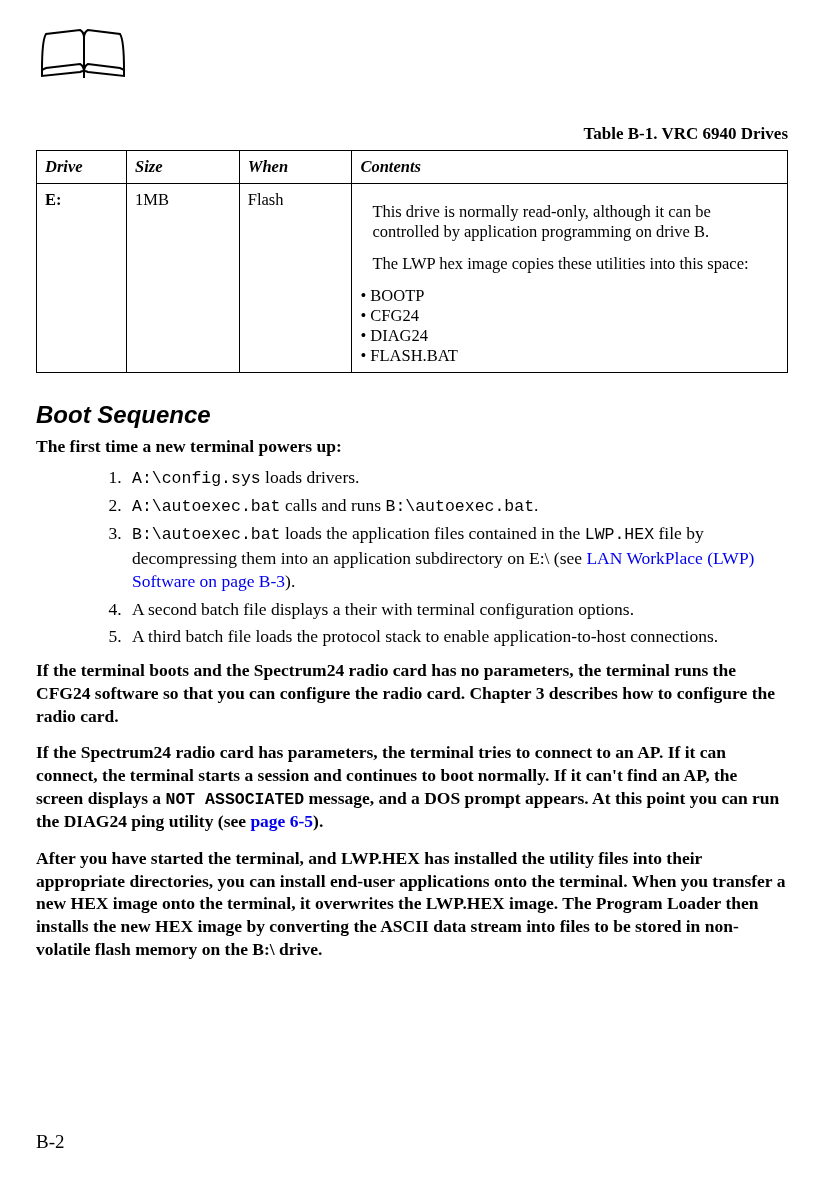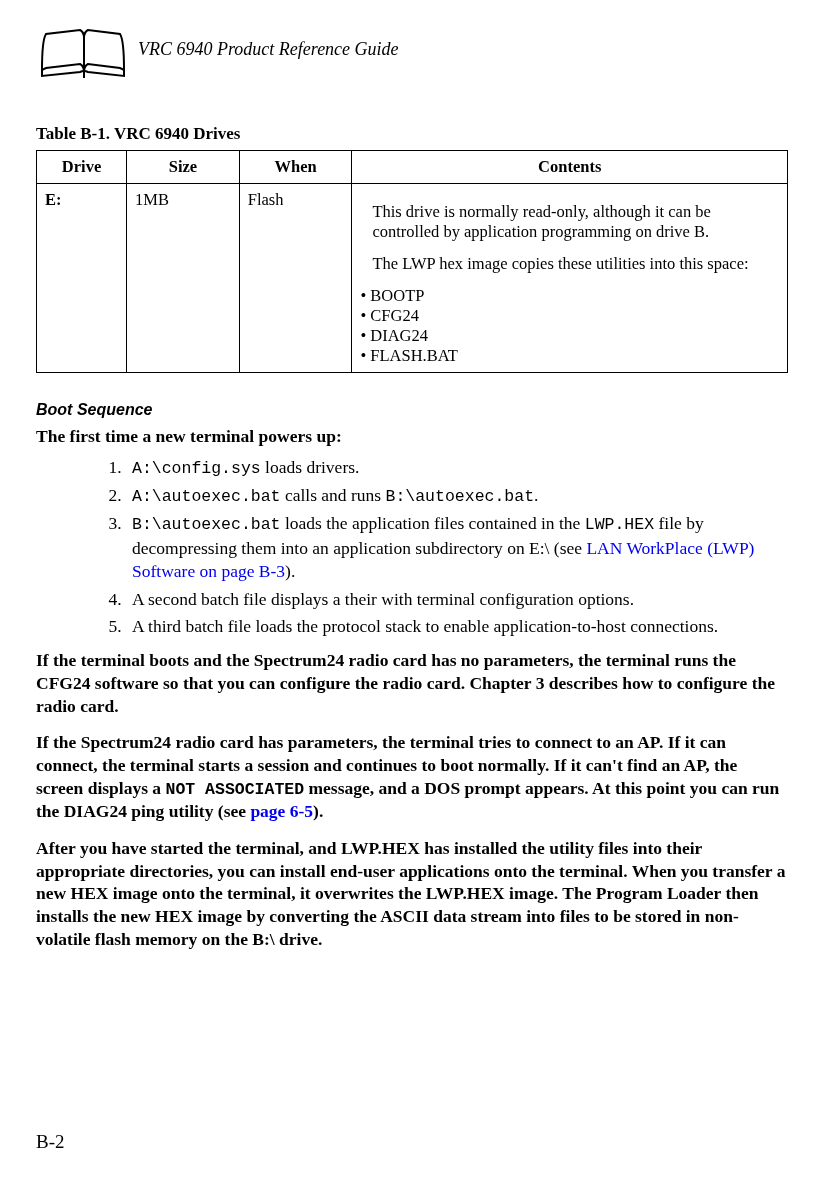--- a/index.html
+++ b/index.html
@@ -22,50 +22,50 @@
       width: 94px;
       height: 64px;
       margin-right: 8px;
     }
     .header-title {
       font-style: italic;
       font-size: 18px;
       padding-bottom: 6px;
     }
     .table-caption {
-      text-align: left;
+      text-align: right;
       font-weight: bold;
       font-size: 17px;
       margin-bottom: 6px;
       font-family: 'Times New Roman', Times, serif;
     }
     table.drives {
       width: 100%;
       border-collapse: collapse;
       margin-bottom: 28px;
     }
     table.drives th, table.drives td {
       border: 1.5px solid #000;
       padding: 6px 8px;
       text-align: left;
       vertical-align: top;
       font-size: 16.5px;
     }
     table.drives th {
       font-weight: bold;
-      text-align: center;
+      font-style: italic;
     }
     table.drives td.contents-cell p { margin: 12px; }
     table.drives td.contents-cell ul { list-style: none; padding: 0; margin: 0; }
     table.drives td.contents-cell li::before { content: "• "; }
     .section-heading {
       font-family: Arial, Helvetica, sans-serif;
       font-weight: bold;
       font-style: italic;
-      font-size: 16px;
+      font-size: 24px;
       margin-bottom: 6px;
       margin-top: 4px;
     }
     .body-p {
       font-size: 17.5px;
       line-height: 1.3;
       margin-bottom: 14px;
       font-weight: bold;
     }
     ol.steps {
@@ -106,21 +106,20 @@
 
 <div class="header">
   <span class="book-icon">
     <svg viewBox="0 0 94 64" width="94" height="64">
       <path d="M 6 50 Q 6 20 10 14 L 44 10 Q 48 12 48 18 L 48 52 Q 48 46 44 44 L 10 48 Q 6 50 6 50 Z" fill="#fff" stroke="#000" stroke-width="2"></path>
       <path d="M 88 50 Q 88 20 84 14 L 52 10 Q 48 12 48 18 L 48 52 Q 48 46 52 44 L 84 48 Q 88 50 88 50 Z" fill="#fff" stroke="#000" stroke-width="2"></path>
       <path d="M 6 50 L 6 56 L 44 52 Q 48 50 52 52 L 88 56 L 88 50" fill="none" stroke="#000" stroke-width="2"></path>
       <path d="M 48 52 L 48 58" fill="none" stroke="#000" stroke-width="2"></path>
     </svg>
   </span>
-  <span class="header-title">VRC 6940 Product Reference Guide</span>
 </div>
 
 <div class="table-caption">Table B-1. VRC 6940 Drives</div>
 
 <table class="drives">
   <colgroup>
       <col class="c1">
       <col class="c2">
       <col class="c3">
       <col class="c4">

